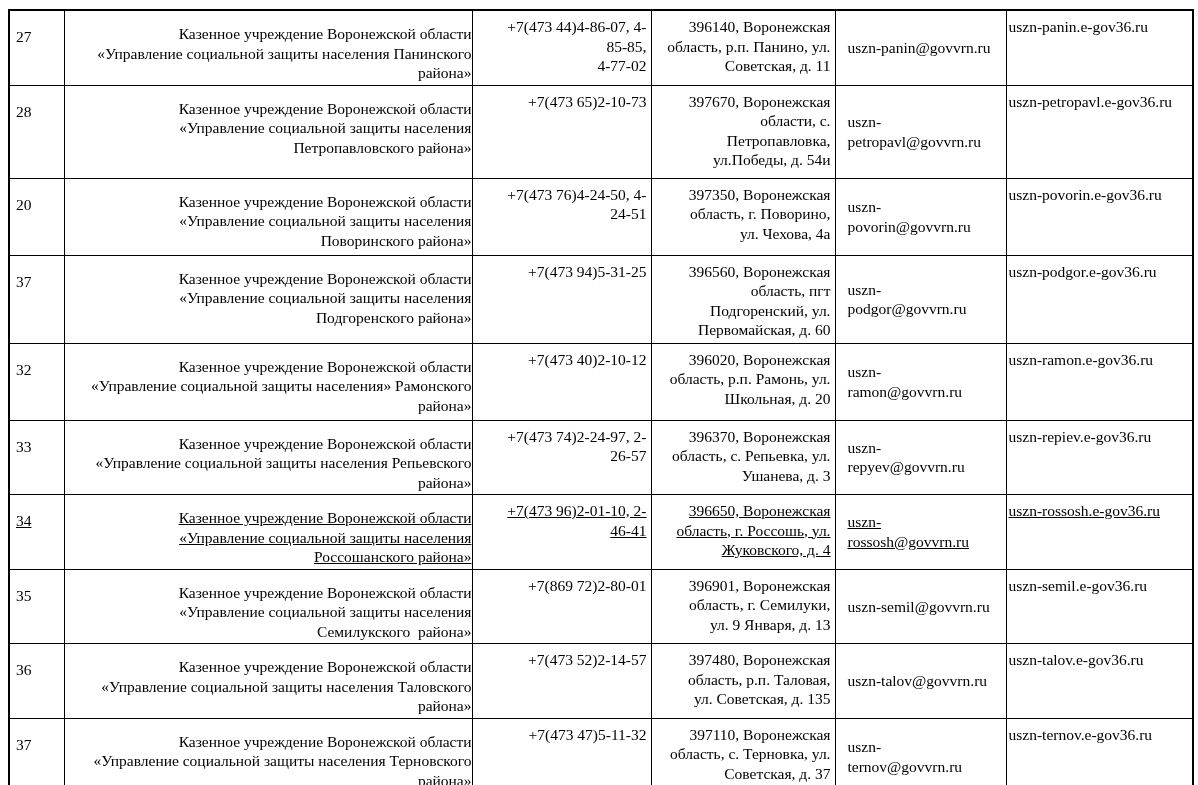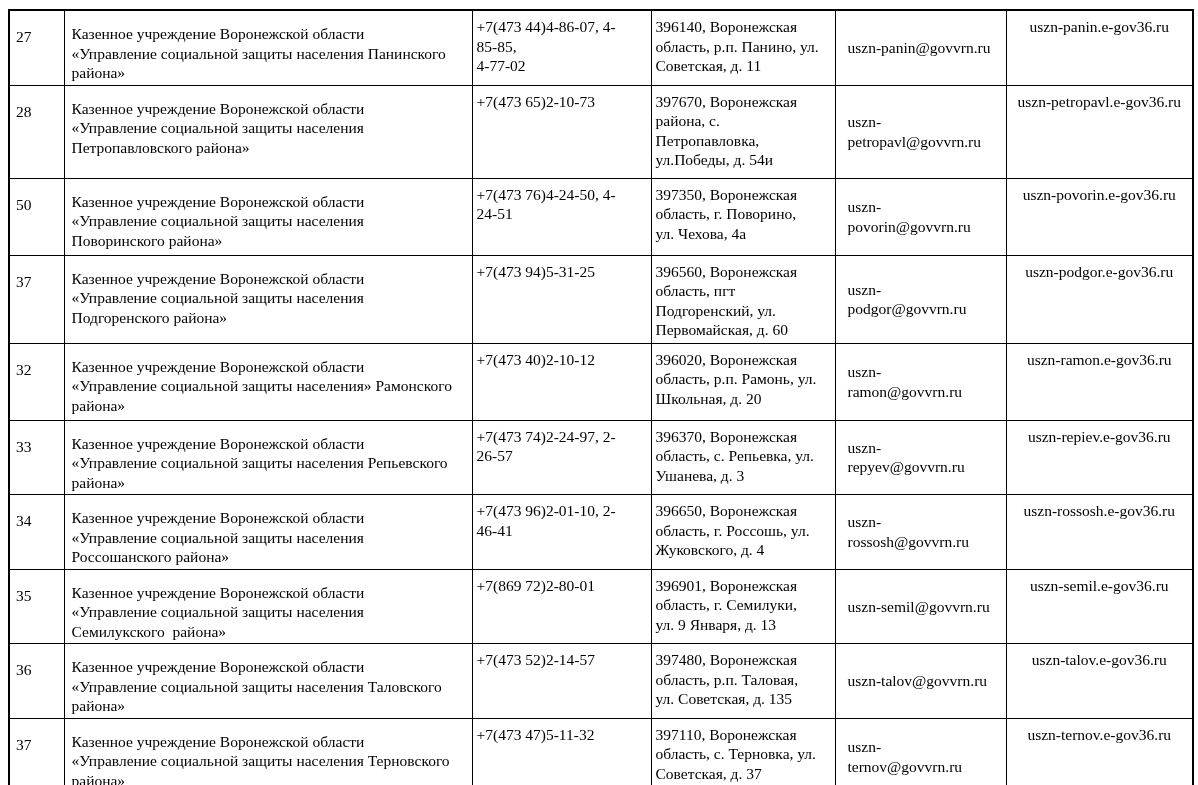--- a/index.html
+++ b/index.html
@@ -32,44 +32,44 @@
     overflow: hidden;
   }
   td.c-num {
     vertical-align: top;
     text-align: left;
     padding: 16px 2px 2px 6px;
     white-space: pre;
   }
   td.c-name {
     vertical-align: top;
-    text-align: left;
+    text-align: right;
     padding: 13px 0 2px 7px;
     white-space: pre;
   }
   td.c-phone {
     vertical-align: top;
-    text-align: left;
+    text-align: right;
     padding: 6px 4px 2px 4px;
     white-space: pre;
   }
   td.c-addr {
     vertical-align: top;
-    text-align: left;
+    text-align: right;
     padding: 6px 4px 2px 4px;
     white-space: pre;
   }
   td.c-email {
     vertical-align: middle;
     text-align: left;
     padding: 2px 12px;
   }
   td.c-site {
     vertical-align: top;
-    text-align: center;
+    text-align: left;
     padding: 6px 2px 2px 2px;
     white-space: nowrap;
   }
 </style>
 </head>
 <body>
 
 <div class="page">
   <table class="directory">
     <colgroup>
@@ -95,28 +95,28 @@
     <td class="c-email">uszn-panin@govvrn.ru</td>
     <td class="c-site">uszn-panin.e-gov36.ru</td>
   </tr>
         <tr style="height: 93px;">
     <td class="c-num">28</td>
     <td class="c-name">Казенное учреждение Воронежской области
 «Управление социальной защиты населения
 Петропавловского района»</td>
     <td class="c-phone">+7(473 65)2-10-73</td>
     <td class="c-addr">397670, Воронежская
-района, с.
+области, с.
 Петропавловка,
 ул.Победы, д. 54и</td>
     <td class="c-email">uszn-petropavl@govvrn.ru</td>
     <td class="c-site">uszn-petropavl.e-gov36.ru</td>
   </tr>
         <tr style="height: 77px;">
-    <td class="c-num">50</td>
+    <td class="c-num">20</td>
     <td class="c-name">Казенное учреждение Воронежской области
 «Управление социальной защиты населения
 Поворинского района»</td>
     <td class="c-phone">+7(473 76)4-24-50, 4-
 24-51</td>
     <td class="c-addr">397350, Воронежская
 область, г. Поворино,
 ул. Чехова, 4а</td>
     <td class="c-email">uszn-povorin@govvrn.ru</td>
     <td class="c-site">uszn-povorin.e-gov36.ru</td>
@@ -152,21 +152,21 @@
 «Управление социальной защиты населения Репьевского
 района»</td>
     <td class="c-phone">+7(473 74)2-24-97, 2-
 26-57</td>
     <td class="c-addr">396370, Воронежская
 область, с. Репьевка, ул.
 Ушанева, д. 3</td>
     <td class="c-email">uszn-repyev@govvrn.ru</td>
     <td class="c-site">uszn-repiev.e-gov36.ru</td>
   </tr>
-        <tr style="height: 71px;">
+        <tr style="height: 71px; text-decoration: underline;">
     <td class="c-num">34</td>
     <td class="c-name">Казенное учреждение Воронежской области
 «Управление социальной защиты населения
 Россошанского района»</td>
     <td class="c-phone">+7(473 96)2-01-10, 2-
 46-41</td>
     <td class="c-addr">396650, Воронежская
 область, г. Россошь, ул.
 Жуковского, д. 4</td>
     <td class="c-email">uszn-rossosh@govvrn.ru</td>

